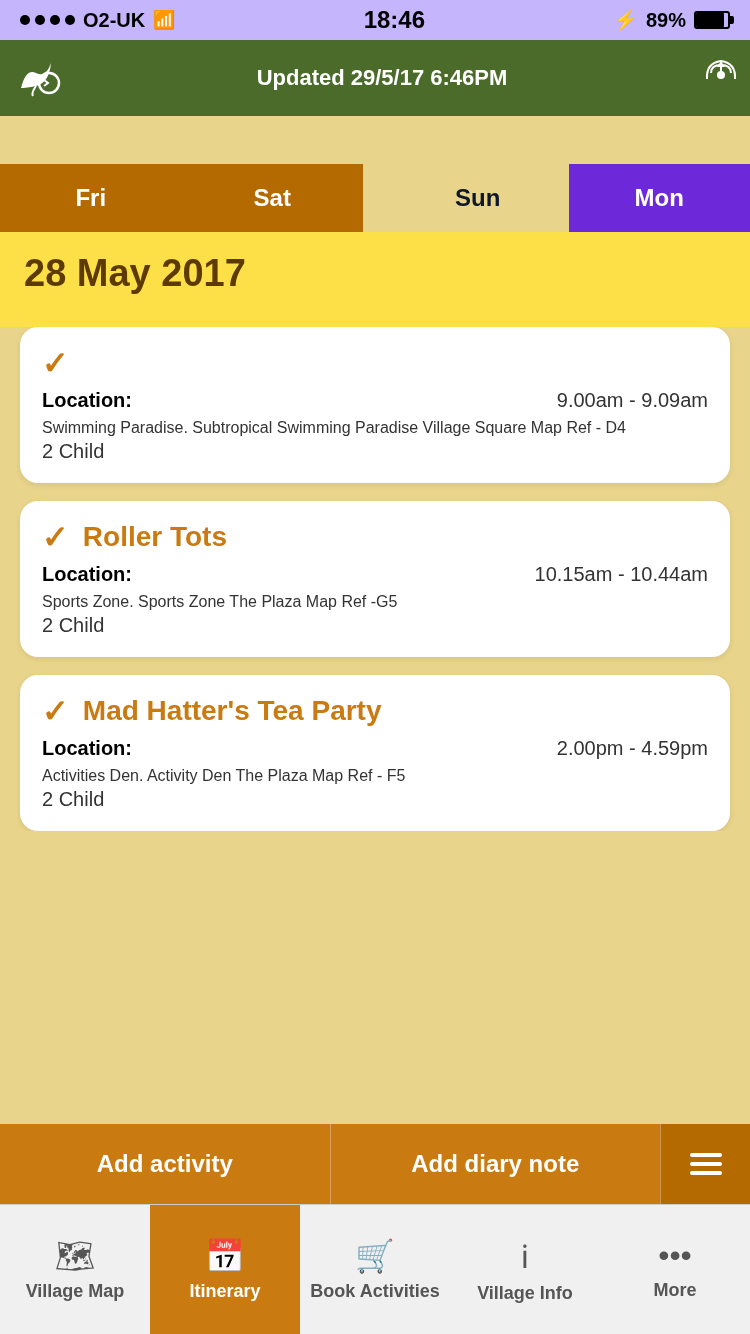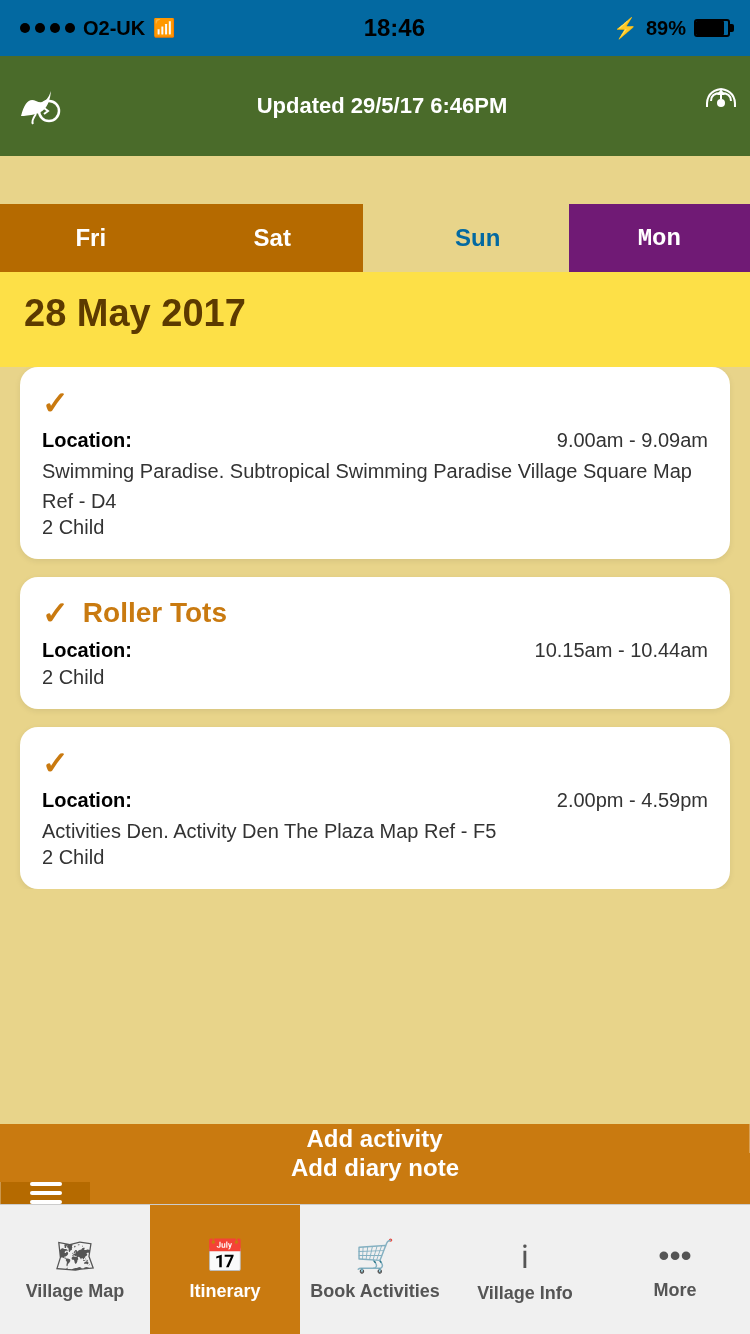--- a/index.html
+++ b/index.html
@@ -8,22 +8,22 @@
       width: 750px;
       height: 1334px;
       font-family: -apple-system, 'Helvetica Neue', Arial, sans-serif;
       background: #e8d48a;
       overflow: hidden;
       position: relative;
     }
 
     
     .status-bar {
-      background: #0369a1;
-      height: 56px;
+      background: #c4b5fd;
+      height: 40px;
       display: flex;
       align-items: center;
       justify-content: space-between;
       padding: 0 20px;
       font-size: 22px;
       font-weight: 600;
     }
     .status-left { display: flex; align-items: center; gap: 8px; }
     .status-dots { display: flex; gap: 5px; }
     .status-dot { width: 10px; height: 10px; border-radius: 50%; background: #000; }
@@ -37,21 +37,21 @@
     }
     .battery-icon::after {
       content: ''; position: absolute; right: -6px; top: 50%; transform: translateY(-50%);
       width: 4px; height: 8px; background: #000; border-radius: 0 2px 2px 0;
     }
     .battery-fill { width: 89%; height: 100%; background: #000; border-radius: 1px; }
 
     
     .app-header {
       background: #4a6b2a;
-      height: 100px;
+      height: 76px;
       display: flex;
       align-items: center;
       justify-content: space-between;
       padding: 0 11px;
     }
     .header-logo { display: flex; align-items: center; gap: 8px; }
     .header-title { color: #fff; font-size: 22px; font-weight: 600; text-align: center; flex: 1; }
     .signal-icon { color: #fff; font-size: 24px; }
 
     
@@ -65,26 +65,25 @@
       display: flex;
       align-items: center;
       justify-content: center;
       font-size: 24px;
       font-weight: 600;
       cursor: pointer;
       color: #fff;
     }
     .day-tab.active {
       background: #e8d48a;
-      color: #0369a1;
+      color: #0f172a;
       padding-left: 24px;
     }
     .day-tab.orange {
-      background: #701a75;
-      font-family: Liberation Mono, monospace;
+      background: #6d28d9;
     }
     .day-tab.dark-orange {
       background: #b56a00;
     }
 
     
     .date-header {
       padding: 20px 24px 32px;
       font-size: 38px;
       font-weight: 700;
@@ -134,39 +133,38 @@
     .activity-label {
       font-size: 20px;
       font-weight: 700;
       color: #000;
     }
     .activity-time {
       font-size: 20px;
       color: #333;
     }
     .activity-location {
-      font-size: 20px;
+      font-size: 16px;
       color: #333;
       line-height: 1.5;
     }
     .activity-guests {
       font-size: 20px;
       color: #333;
     }
 
     
     .action-bar {
       position: absolute;
       bottom: 130px;
       left: 0;
       right: 0;
       height: 80px;
       display: flex;
       background: #c97a10;
-      flex-direction: column;
     }
     .action-btn {
       flex: 1;
       display: flex;
       align-items: center;
       justify-content: center;
       color: #fff;
       font-size: 24px;
       font-weight: 600;
       cursor: pointer;
@@ -290,26 +288,28 @@
 
   <div class="activity-card">
     <div class="activity-title-row">
       <span class="checkmark">✓</span>
       <span class="activity-title">Roller Tots</span>
     </div>
     <div class="activity-detail-row">
       <span class="activity-label">Location:</span>
       <span class="activity-time">10.15am - 10.44am</span>
     </div>
+    <div class="activity-location">Sports Zone. Sports Zone The Plaza Map Ref -G5</div>
     <div class="activity-guests">2 Child</div>
   </div>
 
   <div class="activity-card">
     <div class="activity-title-row">
       <span class="checkmark">✓</span>
+      <span class="activity-title">Mad Hatter's Tea Party</span>
     </div>
     <div class="activity-detail-row">
       <span class="activity-label">Location:</span>
       <span class="activity-time">2.00pm - 4.59pm</span>
     </div>
     <div class="activity-location">Activities Den. Activity Den The Plaza Map Ref - F5</div>
     <div class="activity-guests">2 Child</div>
   </div>
 
 </div>

